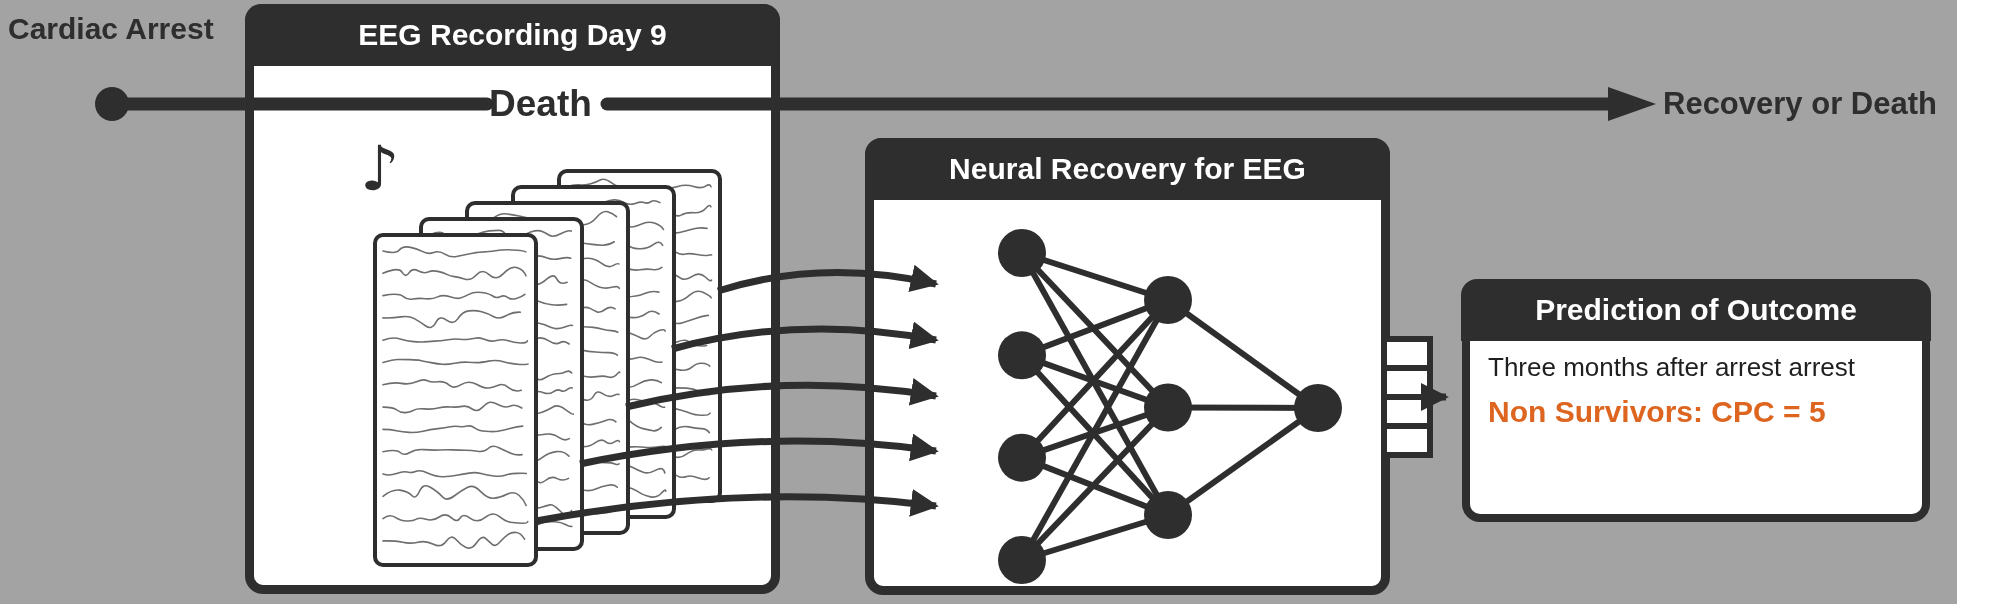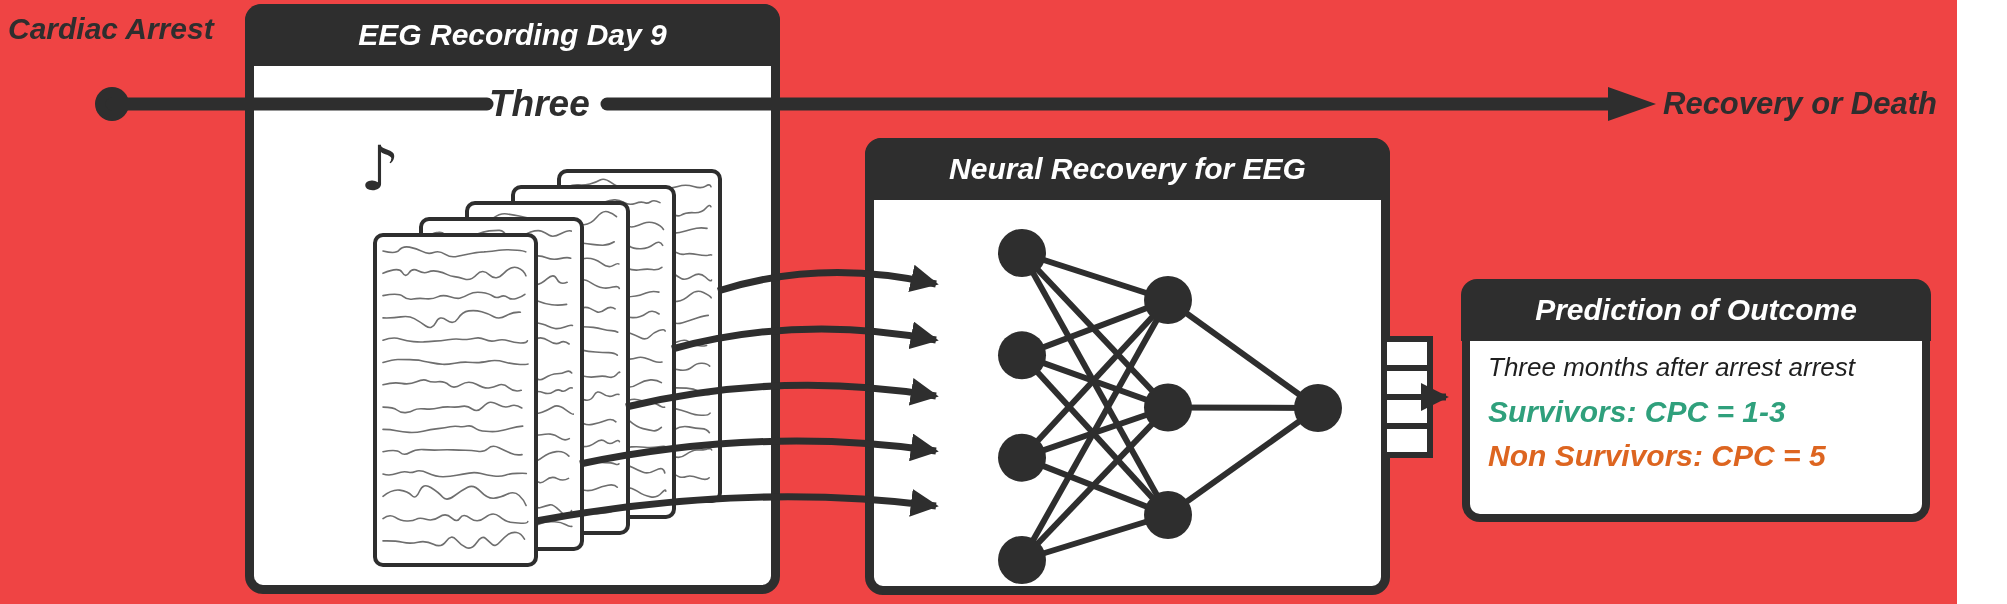--- a/index.html
+++ b/index.html
@@ -1,18 +1,18 @@
 <!DOCTYPE html>
 <html style="--dark: #2e2e2e;"><head>
 <meta charset="utf-8">
 <style>
   :root{ --dark:#2e2e2e; }
   html,body{margin:0;padding:0;background:#fff;}
-  .canvas{position:relative;width:1957px;height:604px;background:#ef4444;overflow:hidden;
-          font-family:"Liberation Sans", sans-serif;color:var(--dark);font-style:italic;}
+  .canvas{position:relative;width:1957px;height:604px;background:#a3a3a3;overflow:hidden;
+          font-family:"Liberation Sans", sans-serif;color:var(--dark);}
   .label{position:absolute;font-weight:bold;white-space:nowrap;z-index:12;color:var(--dark);}
   .cardiac{left:8px;top:12px;font-size:30px;}
   .coma{left:489px;top:83px;font-size:37px;}
   .recovery{left:1663px;top:86px;font-size:31px;}
   .box{position:absolute;background:#fff;border:9px solid var(--dark);border-radius:18px;
        box-sizing:border-box;z-index:1;}
   .box-header{position:absolute;left:-9px;top:-9px;right:-9px;height:62px;background:var(--dark);
        border-radius:16px 16px 0 0;color:#fff;font-weight:bold;font-size:30px;
        display:flex;align-items:center;justify-content:center;white-space:nowrap;}
   .eeg-box{left:245px;top:4px;width:535px;height:590px;}
@@ -28,21 +28,21 @@
   .eeg-card{position:absolute;width:165px;height:334px;background:#fff;border:4px solid var(--dark);
        border-radius:10px;box-sizing:border-box;}
   #overlay{position:absolute;left:0;top:0;z-index:10;pointer-events:none;}
 </style>
 </head>
 <body>
 
 <div class="canvas">
 
   <div class="label cardiac">Cardiac Arrest</div>
-  <div class="label coma">Three</div>
+  <div class="label coma">Death</div>
   <div class="label recovery">Recovery or Death</div>
 
   <div class="box eeg-box">
     <div class="box-header">
       <span>EEG Recording Day 9</span>
     </div>
   </div>
 
   <div class="music-note">♪</div>
   <div id="card-stack">
@@ -133,21 +133,20 @@
       <span>Neural Recovery for EEG</span>
     </div>
   </div>
 
   <div class="box pred-box">
     <div class="box-header">
       <span>Prediction of Outcome</span>
     </div>
     <div class="pred-body">
       <div class="pred-line1">Three months after arrest arrest</div>
-      <div class="pred-line2" style="color: rgb(47, 160, 124);">Survivors: CPC = 1-3</div>
       <div class="pred-line3" style="color: rgb(221, 101, 32);">Non Survivors: CPC = 5</div>
     </div>
   </div>
 
   <svg id="overlay" width="2007" height="604" viewBox="0 0 2007 604">
     <defs>
       <marker id="ah" viewBox="0 0 10 10" refX="9" refY="5" markerWidth="4" markerHeight="4" markerUnits="strokeWidth" orient="auto">
         <path d="M0 0 L10 5 L0 10 Z" fill="#2e2e2e"></path>
       </marker>
     </defs>

